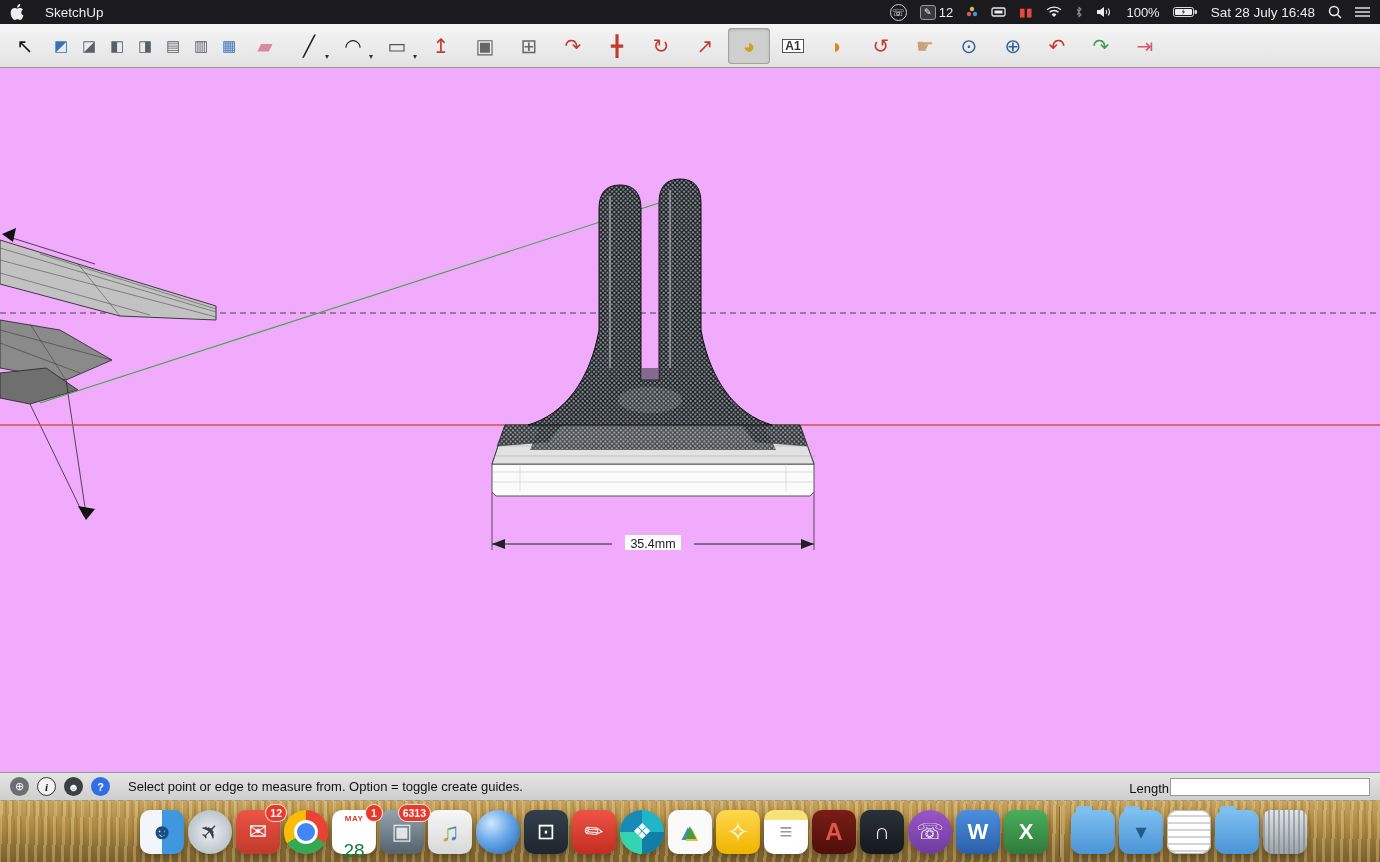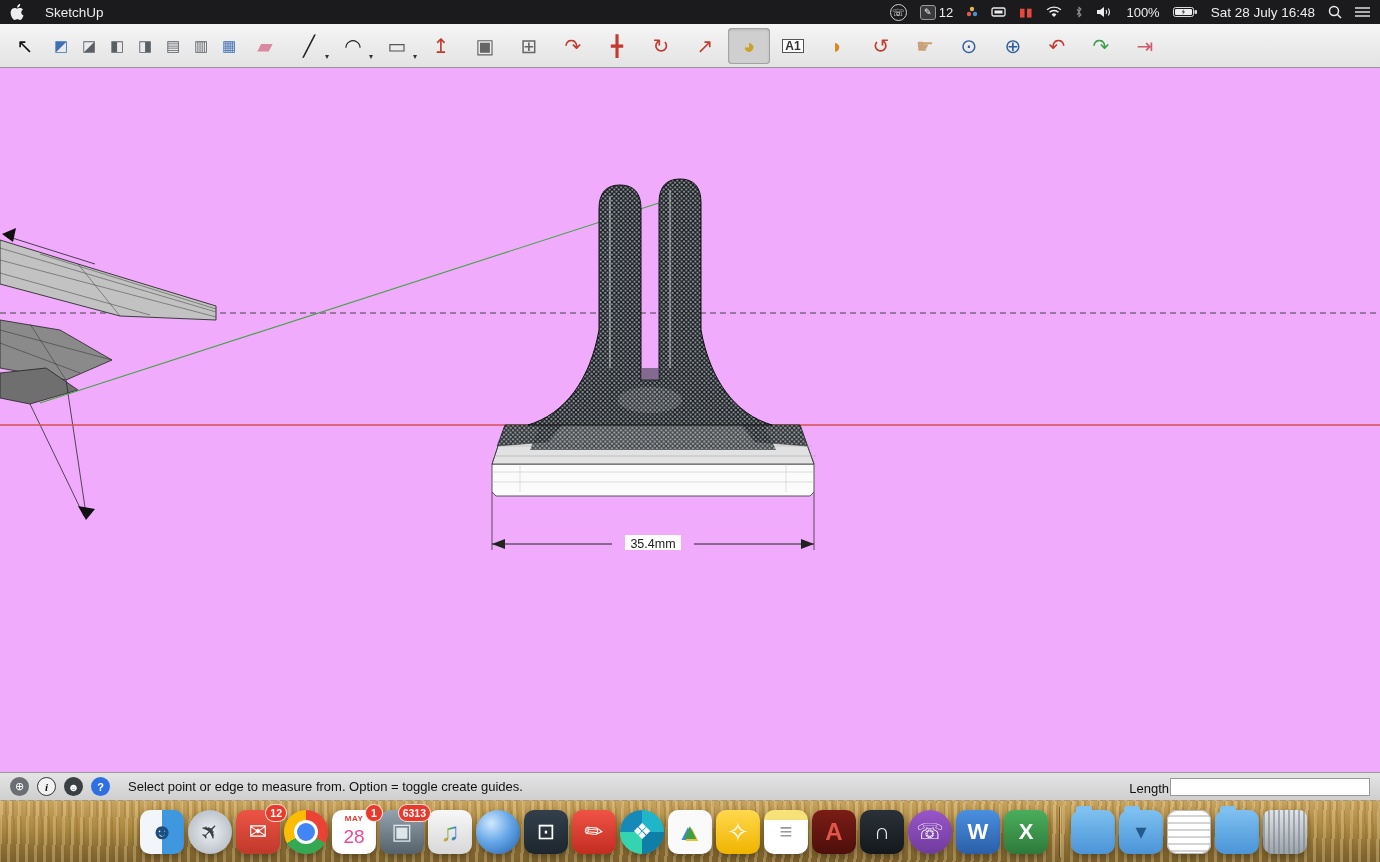--- a/index.html
+++ b/index.html
@@ -69,21 +69,21 @@
   .dock-sep { width:1px; height:50px; background:rgba(70,50,15,.55); box-shadow:1px 0 0 rgba(255,255,255,.35); margin:0 7px; flex:0 0 auto; }
 
   .dk-finder { background:linear-gradient(90deg,#f2f6fa 0 50%,#3f97e0 50%); color:#1c4e80; }
   .dk-launchpad { border-radius:50%; background:radial-gradient(#eef1f4,#a8b1ba); color:#3a3f44; }
   .dk-launchpad .dglyph { transform:rotate(-45deg); }
   .dk-mail { background:linear-gradient(#ec5445,#c0392b); }
   .dk-chrome { border-radius:50%; background:conic-gradient(#ea4335 0deg 120deg,#34a853 120deg 240deg,#fbbc05 240deg 360deg); }
   .dk-chrome::after { content:""; position:absolute; width:18px; height:18px; border-radius:50%; background:#4285f4; border:3px solid #fff; }
   .dk-calendar { background:#fff; flex-direction:column; justify-content:flex-start; padding-top:4px; }
   .cal-month { font-size:8px; color:#e0382e; font-weight:bold; letter-spacing:.5px; }
-  .cal-day { font-size:19px; color:#ec4899; line-height:1; margin-top:4px; }
+  .cal-day { font-size:19px; color:#15803d; line-height:1; margin-top:18px; }
   .dk-photos { background:linear-gradient(#93a2ad,#55626c); color:#dfe6ea; }
   .dk-music { background:linear-gradient(180deg,#f7f7f7,#d8d8d8); color:#444; }
   .dk-music .dglyph { background:linear-gradient(90deg,#e04444,#e0a93f,#3fae4d,#3f7fd9,#9a55c8); -webkit-background-clip:text; background-clip:text; color:transparent; font-size:26px; }
   .dk-browser { border-radius:50%; background:radial-gradient(circle at 35% 30%,#cfe8ff,#67a7e8 45%,#1f5fae); }
   .dk-remote { background:linear-gradient(#33404c,#1d262e); }
   .dk-sketchup { background:linear-gradient(#ef5346,#c22d1f); }
   .dk-sketchup .dglyph { transform:rotate(-40deg); }
   .dk-pinwheel { border-radius:50%; background:conic-gradient(#1fb6c9 0 25%,#0f7fa8 25% 50%,#35d4b0 50% 75%,#1589b8 75%); }
   .dk-drive { background:#fafafa; color:#3f9e4d; text-shadow:2px 2px 0 #f0c030, -2px 1px 0 #4285f4; }
   .dk-keep { background:linear-gradient(#ffd84d,#f0b400); color:#fff; font-size:26px; }

